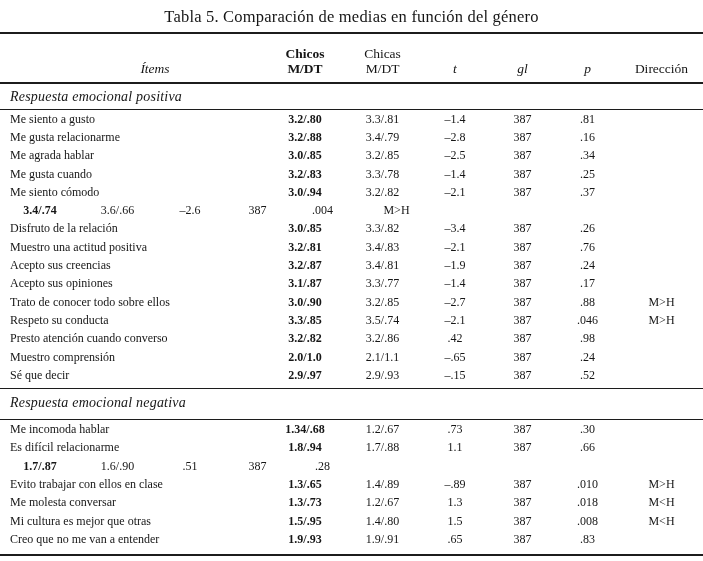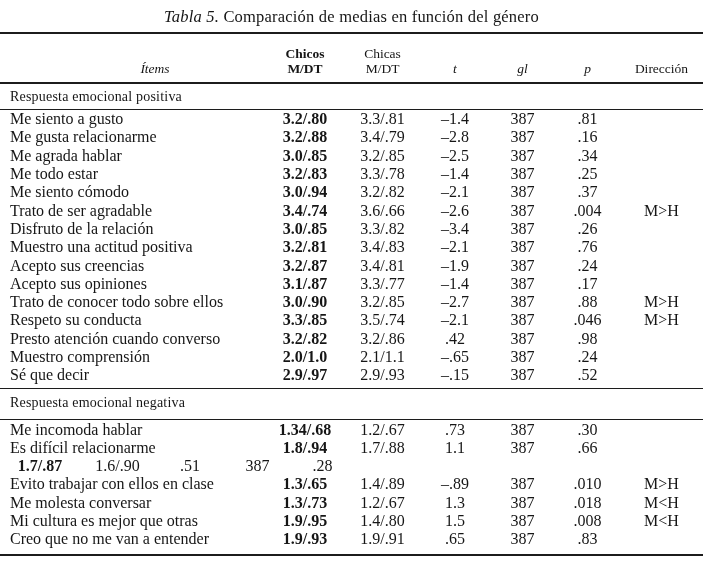--- a/index.html
+++ b/index.html
@@ -11,21 +11,21 @@
     overflow: hidden;
   }
   .title-block {
     padding-top: 7px;
     height: 25px;
     text-align: center;
     font-size: 16.5px;
     letter-spacing: 0.2px;
     white-space: nowrap;
   }
-  .title-italic { font-style: italic; }
+  .title-italic { }
   .table-wrap { border-top: 2px solid #1c1c1c; }
 
   
   .c0 { width: 265px; box-sizing: border-box; }
   .c1 { width: 80px; font-weight: bold; }
   .c2 { width: 75px; }
   .c3 { width: 70px; }
   .c4 { width: 65px; }
   .c5 { width: 65px; }
   .c6 { width: 83px; }
@@ -37,33 +37,34 @@
     padding-bottom: 6px;
     border-bottom: 2px solid #1c1c1c;
     font-size: 13.5px;
   }
   .hcell { text-align: center; line-height: 14.5px; }
   .hcell.c0 { padding-left: 45px; font-style: italic; }
   .hline { display: block; }
   .italic-head { font-style: italic; }
 
   .section-title {
+    font-style: italic;
     font-size: 14px;
     padding: 5px 0 4px 10px;
     border-bottom: 1px solid #1c1c1c;
     letter-spacing: 0.2px;
   }
   .section-negative { margin-top: 4px; border-top: 1px solid #1c1c1c; }
   .section-negative .section-title { padding: 6px 17px 8px 10px; }
 
   .row {
     display: flex;
     align-items: center;
     height: 18.3px;
-    font-size: 16px;
+    font-size: 12px;
     white-space: nowrap;
   }
   .section-positive .row:first-of-type { margin-top: 2px; }
   .section-negative .row:first-of-type { margin-top: 3px; }
   .cell { text-align: center; overflow: hidden; }
   .cell.c0 { text-align: left; padding-left: 10px; }
 
   .bottom-rule {
     margin-top: 5px;
     border-top: 2px solid #1c1c1c;
@@ -119,39 +120,38 @@
         <div class="row">
           <div class="cell c0">Me agrada hablar</div>
           <div class="cell c1">3.0/.85</div>
           <div class="cell c2">3.2/.85</div>
           <div class="cell c3">–2.5</div>
           <div class="cell c4">387</div>
           <div class="cell c5">.34</div>
           <div class="cell c6"></div>
         </div>
         <div class="row">
-          <div class="cell c0">Me todo estar</div>
+          <div class="cell c0">Me gusta cuando</div>
           <div class="cell c1">3.2/.83</div>
           <div class="cell c2">3.3/.78</div>
           <div class="cell c3">–1.4</div>
           <div class="cell c4">387</div>
           <div class="cell c5">.25</div>
           <div class="cell c6"></div>
         </div>
         <div class="row">
           <div class="cell c0">Me siento cómodo</div>
           <div class="cell c1">3.0/.94</div>
           <div class="cell c2">3.2/.82</div>
           <div class="cell c3">–2.1</div>
           <div class="cell c4">387</div>
           <div class="cell c5">.37</div>
           <div class="cell c6"></div>
         </div>
         <div class="row">
-          <div class="cell c0">Trato de ser agradable</div>
           <div class="cell c1">3.4/.74</div>
           <div class="cell c2">3.6/.66</div>
           <div class="cell c3">–2.6</div>
           <div class="cell c4">387</div>
           <div class="cell c5">.004</div>
           <div class="cell c6">M&gt;H</div>
         </div>
         <div class="row">
           <div class="cell c0">Disfruto de la relación</div>
           <div class="cell c1">3.0/.85</div>
@@ -275,21 +275,21 @@
           <div class="cell c0">Me molesta conversar</div>
           <div class="cell c1">1.3/.73</div>
           <div class="cell c2">1.2/.67</div>
           <div class="cell c3">1.3</div>
           <div class="cell c4">387</div>
           <div class="cell c5">.018</div>
           <div class="cell c6">M&lt;H</div>
         </div>
         <div class="row">
           <div class="cell c0">Mi cultura es mejor que otras</div>
-          <div class="cell c1">1.9/.95</div>
+          <div class="cell c1">1.5/.95</div>
           <div class="cell c2">1.4/.80</div>
           <div class="cell c3">1.5</div>
           <div class="cell c4">387</div>
           <div class="cell c5">.008</div>
           <div class="cell c6">M&lt;H</div>
         </div>
         <div class="row">
           <div class="cell c0">Creo que no me van a entender</div>
           <div class="cell c1">1.9/.93</div>
           <div class="cell c2">1.9/.91</div>

